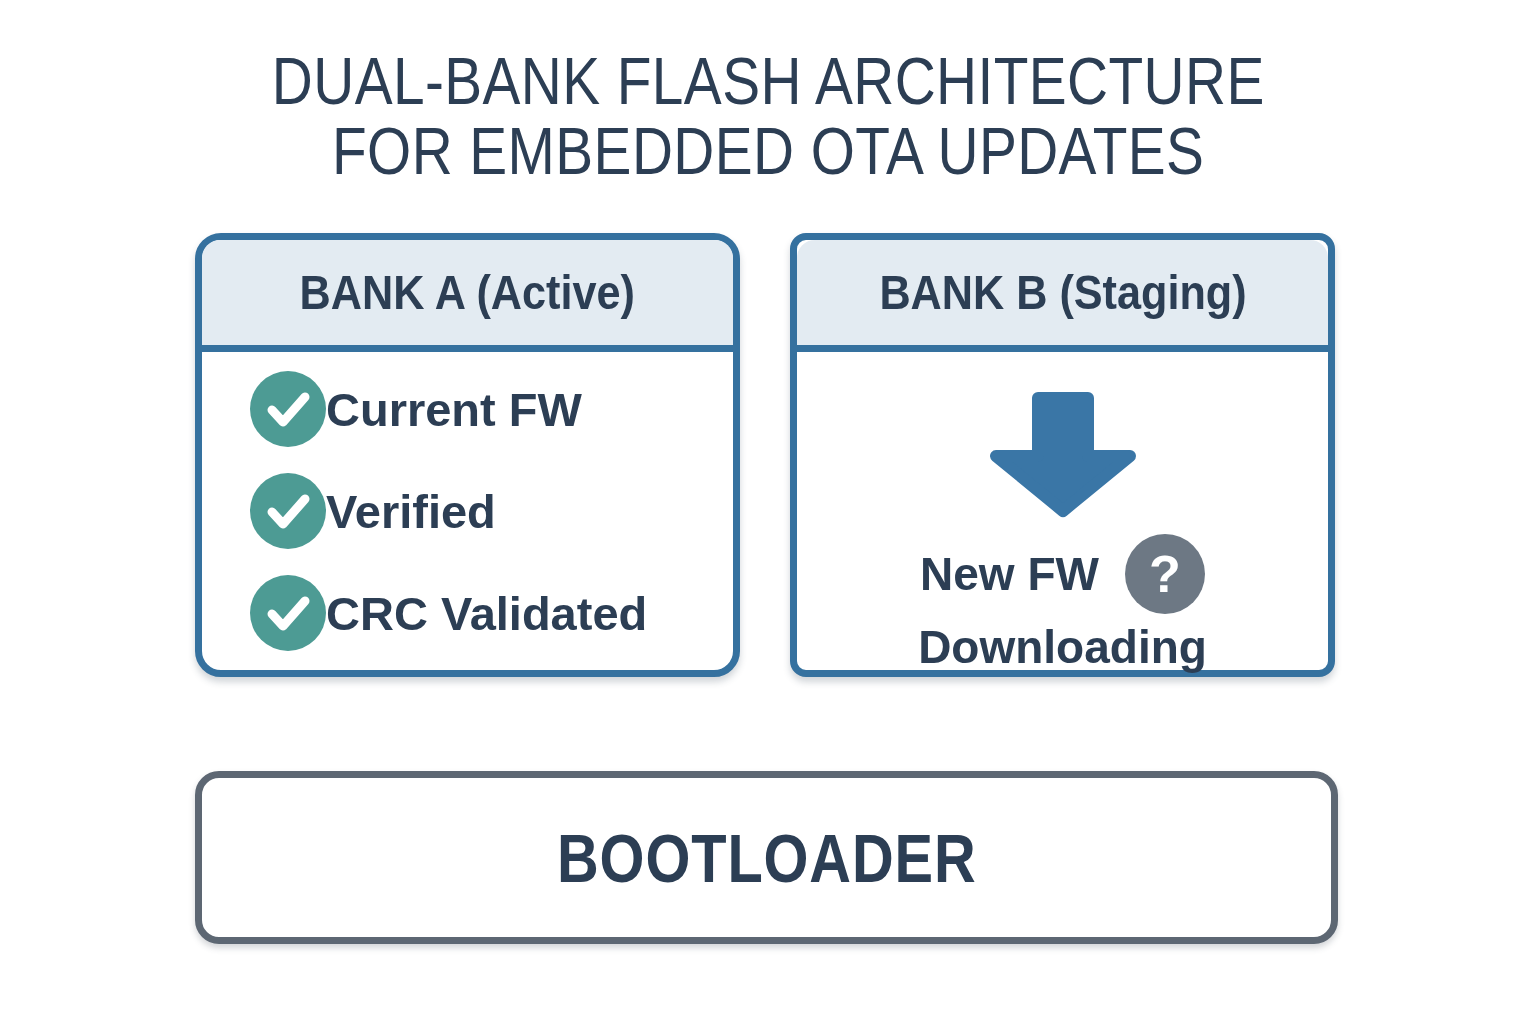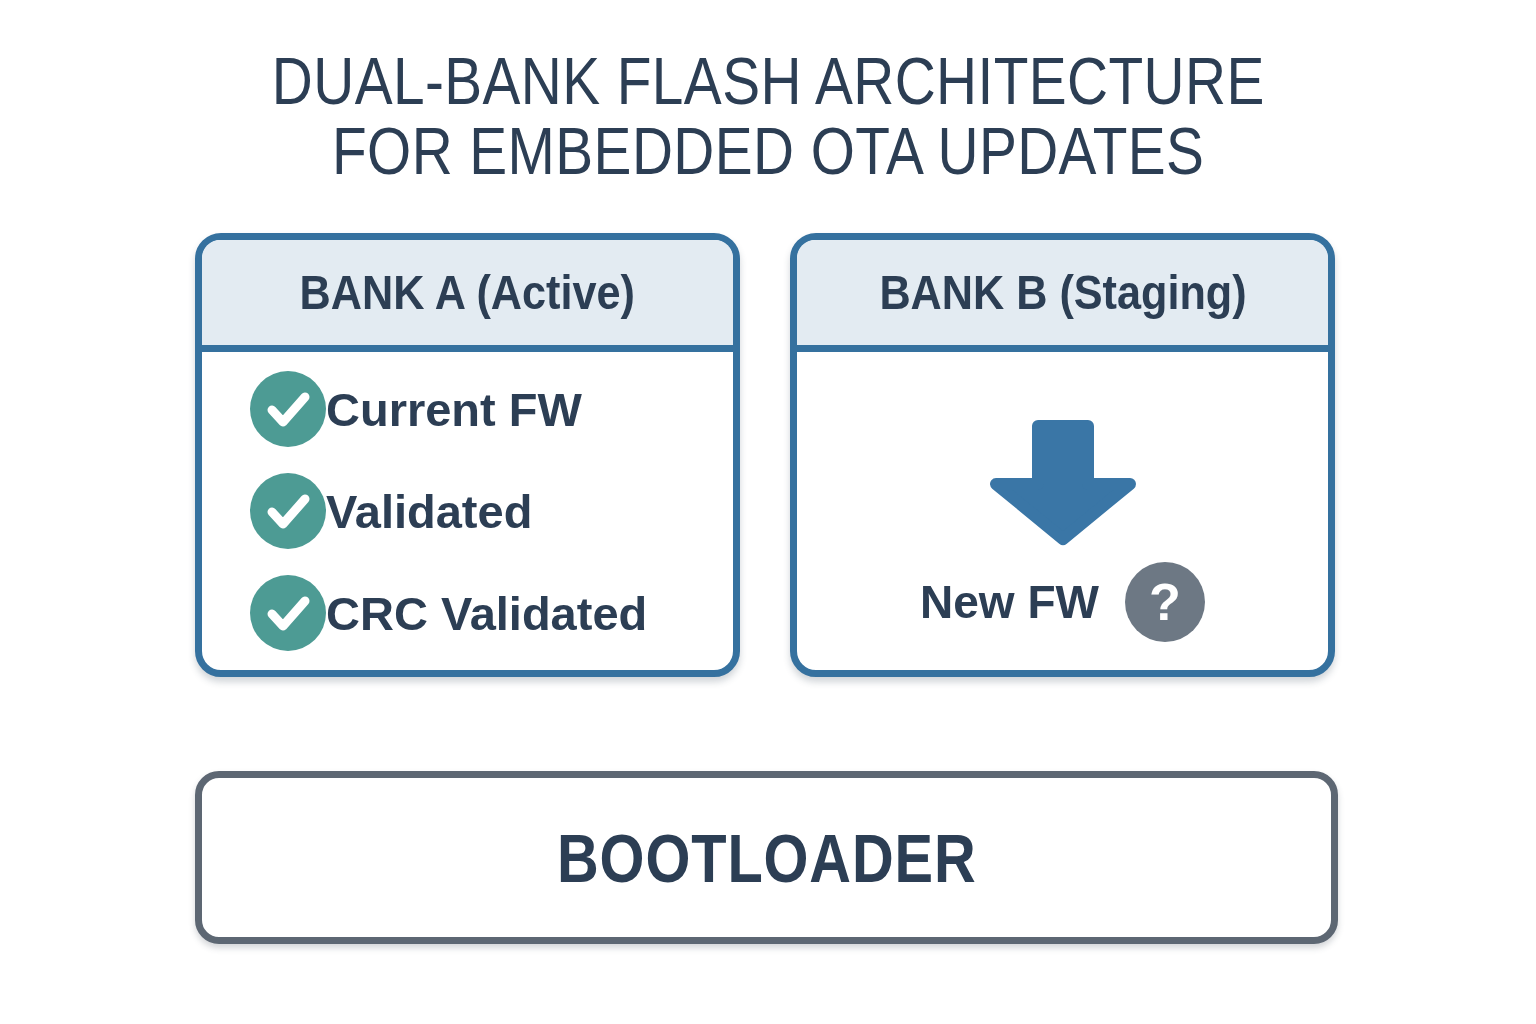--- a/index.html
+++ b/index.html
@@ -47,21 +47,21 @@
     height: 444px;
     background: #ffffff;
     border: 7px solid #35719f;
     border-radius: 26px;
     box-shadow: 0 5px 7px rgba(44, 62, 84, 0.22);
     box-sizing: border-box;
     display: flex;
     flex-direction: column;
   }
   .bank-card.bank-a { left: 195px; }
-  .bank-card.bank-b { left: 790px; }
+  .bank-card.bank-b { left: 790px; border-radius: 16px; }
 
   .bank-header {
     height: 105px;
     flex: 0 0 105px;
     background: #e3ebf2;
     border-bottom: 7px solid #35719f;
     border-radius: 18px 18px 0 0;
     display: flex;
     align-items: center;
     justify-content: center;
@@ -192,21 +192,21 @@
             <circle cx="38" cy="38" r="38" fill="#4d9b94"></circle>
             <path d="M22 39 L33 51 L55 26" fill="none" stroke="#ffffff" stroke-width="9" stroke-linecap="round" stroke-linejoin="round"></path>
           </svg>
           <span>Current FW</span>
         </li>
         <li class="check-item">
           <svg class="check-circle" viewBox="0 0 76 76" aria-hidden="true">
             <circle cx="38" cy="38" r="38" fill="#4d9b94"></circle>
             <path d="M22 39 L33 51 L55 26" fill="none" stroke="#ffffff" stroke-width="9" stroke-linecap="round" stroke-linejoin="round"></path>
           </svg>
-          <span>Validated</span>
+          <span>Verified</span>
         </li>
         <li class="check-item">
           <svg class="check-circle" viewBox="0 0 76 76" aria-hidden="true">
             <circle cx="38" cy="38" r="38" fill="#4d9b94"></circle>
             <path d="M22 39 L33 51 L55 26" fill="none" stroke="#ffffff" stroke-width="9" stroke-linecap="round" stroke-linejoin="round"></path>
           </svg>
           <span>CRC Validated</span>
         </li>
       </ul>
     </div>
@@ -220,20 +220,21 @@
       <svg class="down-arrow" viewBox="0 0 152 130" aria-hidden="true">
         <polygon points="51,8 101,8 101,66 143,66 76,121 9,66 51,66" fill="#3a76a6" stroke="#3a76a6" stroke-width="12" stroke-linejoin="round"></polygon>
       </svg>
       <div class="status-block">
         <div class="status-line1">
           <span>New FW</span>
           <span class="question-circle">
             <span>?</span>
           </span>
         </div>
+        <div class="status-line2">Downloading</div>
       </div>
     </div>
   </section>
 
   <section class="bootloader">
     <span class="bootloader-label">BOOTLOADER</span>
   </section>
 
 </div>
 

